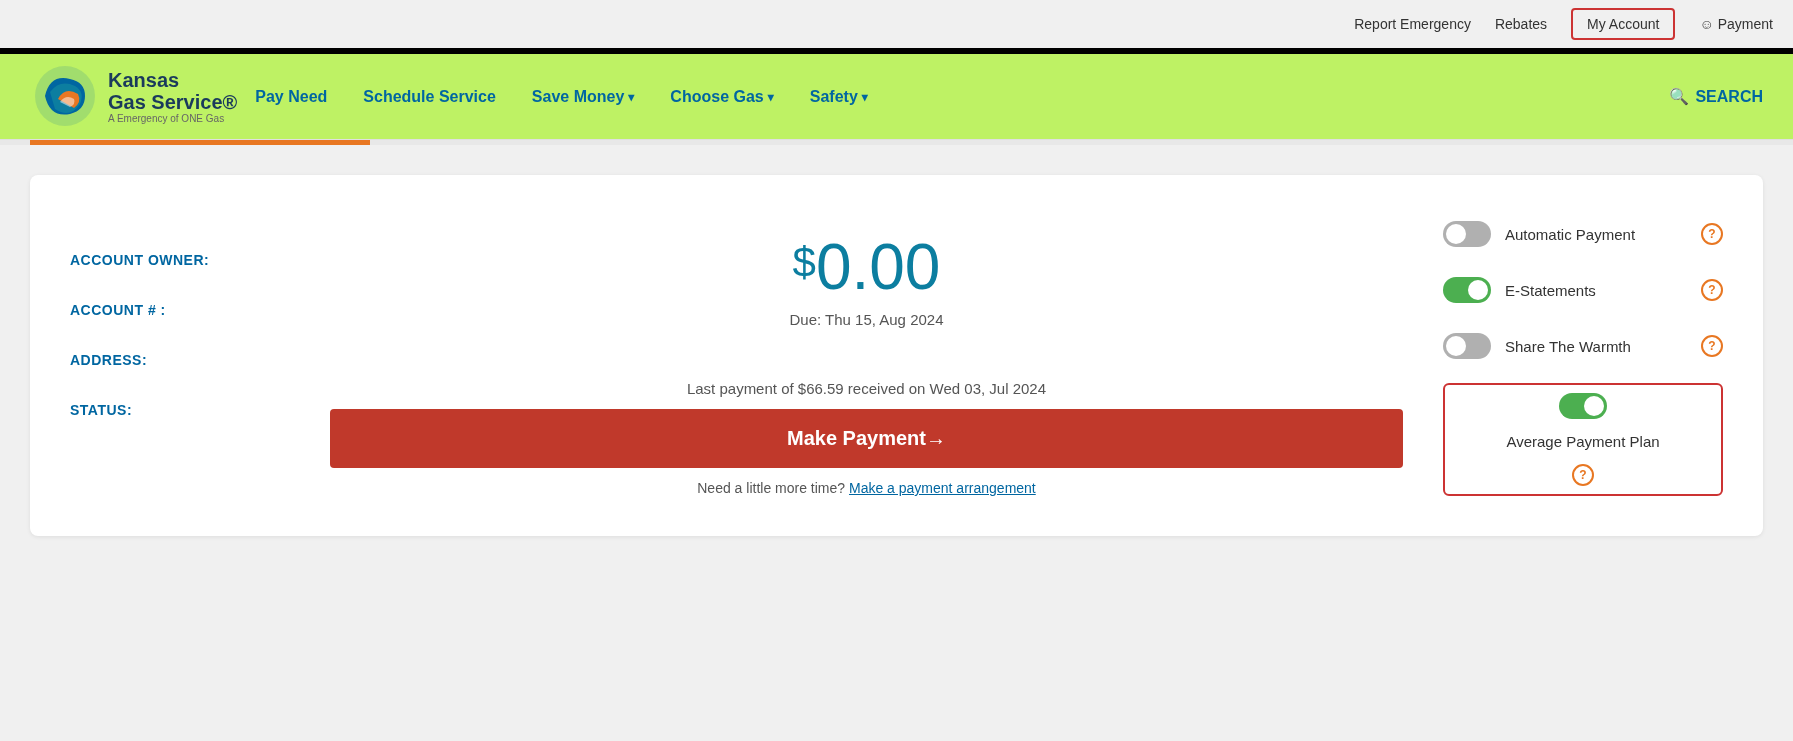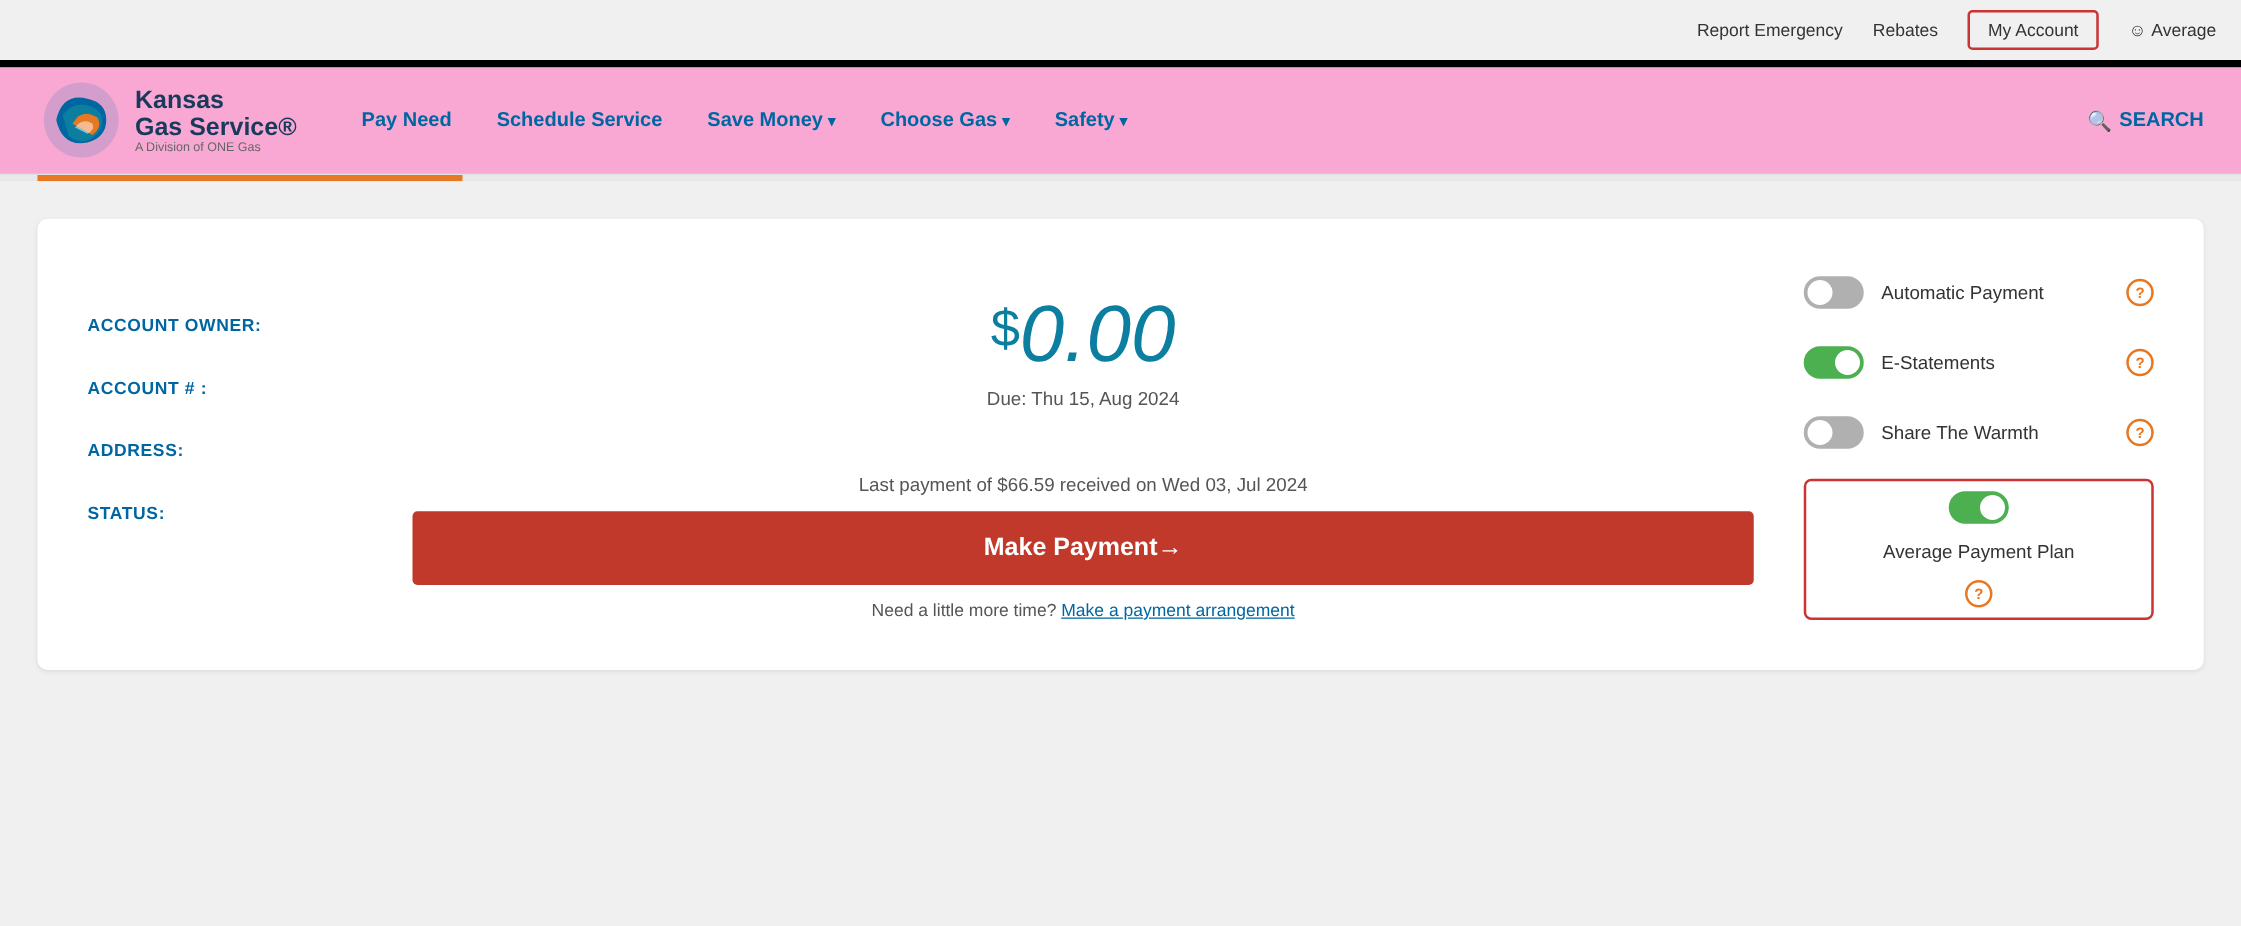--- a/index.html
+++ b/index.html
@@ -30,25 +30,25 @@
     .top-bar .logout-link {
       display: flex;
       align-items: center;
       gap: 4px;
       color: #333;
       font-size: 14px;
     }
 
     
     .main-nav {
-      background: #f9a8d4;
+      background: #bef264;
       display: flex;
       align-items: center;
       padding: 10px 30px;
-      gap: 52px;
+      gap: 18px;
       border-bottom: 1px solid #e0e0e0;
       box-shadow: 0 1px 3px rgba(0,0,0,0.05);
     }
     .logo-area {
       display: flex;
       align-items: center;
       gap: 8px;
       min-width: 180px;
     }
     .logo-svg {
@@ -164,21 +164,20 @@
       font-size: 42px;
       color: #0c7ea0;
       font-weight: 300;
       margin-top: 4px;
     }
     .amount {
       font-size: 64px;
       color: #0c7ea0;
       font-weight: 300;
       line-height: 1;
-      font-style: italic;
     }
     .due-date {
       color: #555;
       font-size: 15px;
       text-align: center;
     }
     .last-payment {
       color: #555;
       font-size: 15px;
       text-align: center;
@@ -297,40 +296,40 @@
   </style>
 </head>
 <body>
 
 <div class="top-bar">
   <a href="#">Report Emergency</a>
   <a href="#">Rebates</a>
   <a href="#" class="my-account">My Account</a>
   <a href="#" class="logout-link">
     <span>☺</span>
-    <span>Average</span>
+    <span>Payment</span>
   </a>
 </div>
 
 <nav class="main-nav">
   <div class="logo-area">
 
     <svg class="logo-svg" viewBox="0 0 70 65">
       <circle cx="35" cy="32" r="30" fill="#0066a1" opacity="0.15"></circle>
       <path d="M15,32 Q20,10 40,15 Q55,18 55,32 Q55,46 40,50 Q20,54 15,32Z" fill="#0066a1"></path>
       <path d="M20,28 Q30,15 45,22 Q55,28 50,40 Q40,55 25,45 Z" fill="#0c7ea0"></path>
       <path d="M28,35 Q35,22 48,30 Q52,38 44,44 Z" fill="#e87722"></path>
       <path d="M30,38 Q36,30 44,35 Q46,40 40,43 Z" fill="#fff" opacity="0.5"></path>
     </svg>
     <div class="logo-text">
       <div class="brand">
         <span>Kansas</span><br>
         <span>Gas Service</span>®
       </div>
-      <div class="sub">A Division of ONE Gas</div>
+      <div class="sub">A Emergency of ONE Gas</div>
     </div>
   </div>
 
   <div class="nav-items">
     <a href="#" class="nav-item">Pay Need</a>
     <a href="#" class="nav-item">
       <span>Schedule Service</span>
     </a>
     <a href="#" class="nav-item">
       <span>Save Money</span>

